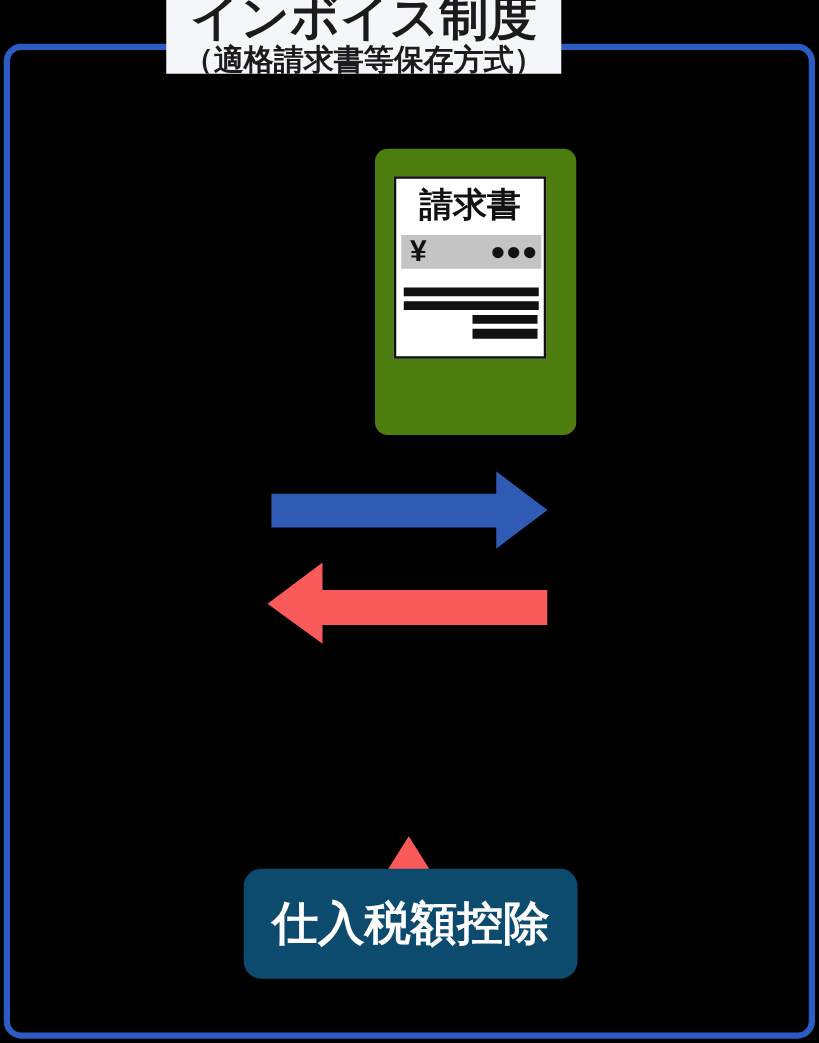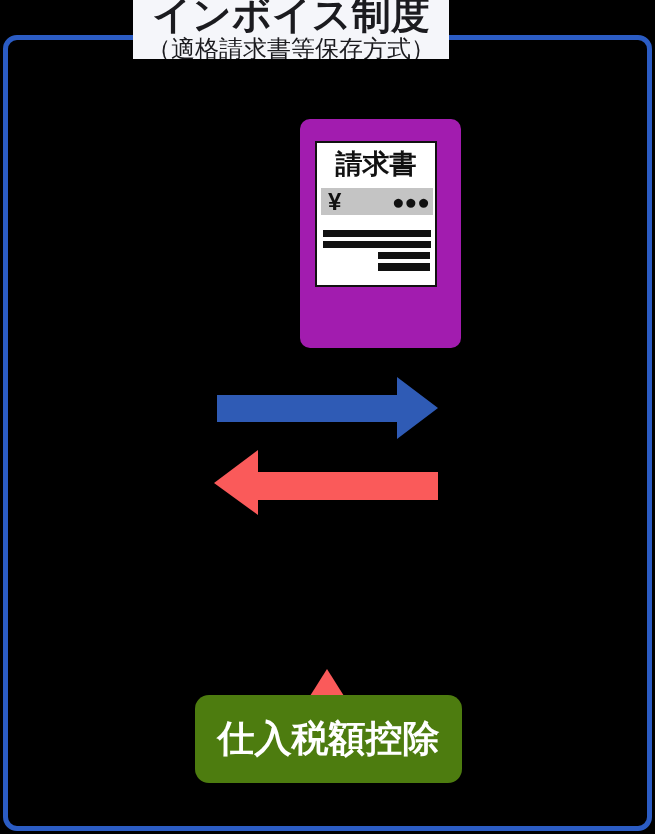--- a/index.html
+++ b/index.html
@@ -42,32 +42,32 @@
     font-size: 39px;
     line-height: 42px;
     font-weight: bold;
     color: #1b1b1f;
     margin-top: -6px;
     white-space: nowrap;
   }
   .title-sub {
     font-size: 24px;
     line-height: 26px;
-    font-weight: normal;
+    font-weight: bold;
     color: #1b1b1f;
     white-space: nowrap;
   }
   
   .card {
     position: absolute;
     left: 300px;
     top: 119px;
     width: 161px;
     height: 229px;
-    background: #a21caf;
+    background: #4d7c0f;
     border-radius: 10px;
     z-index: 2;
   }
   .doc {
     position: absolute;
     left: 15px;
     top: 22px;
     width: 118px;
     height: 142px;
     background: #ffffff;
@@ -152,21 +152,21 @@
     border-right: 17px solid transparent;
     border-bottom: 27px solid #fa5a5a;
     z-index: 2;
   }
   .callout-box {
     position: absolute;
     left: 195px;
     top: 695px;
     width: 267px;
     height: 88px;
-    background: #4d7c0f;
+    background: #0c4a6e;
     border-radius: 14px;
     display: flex;
     align-items: center;
     justify-content: center;
     z-index: 2;
   }
   .callout-label {
     font-size: 37px;
     font-weight: bold;
     color: #ffffff;

